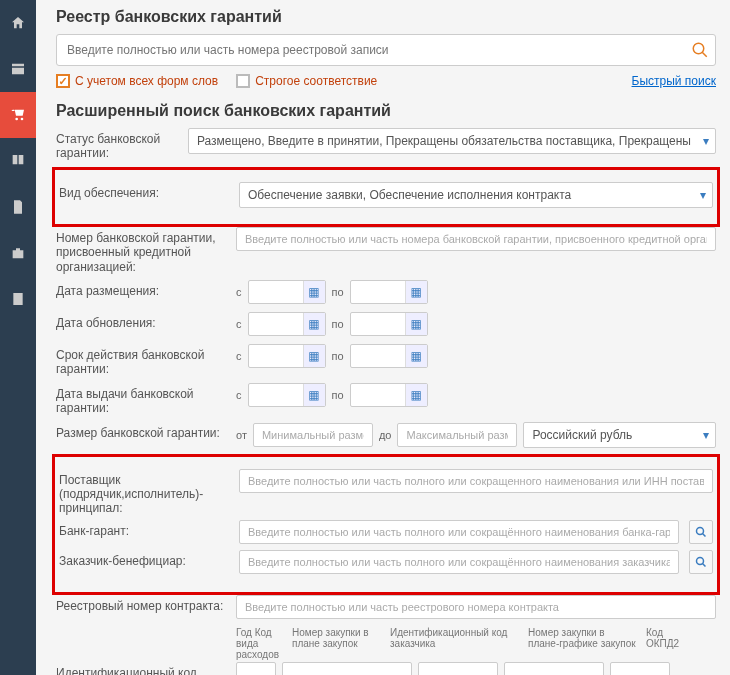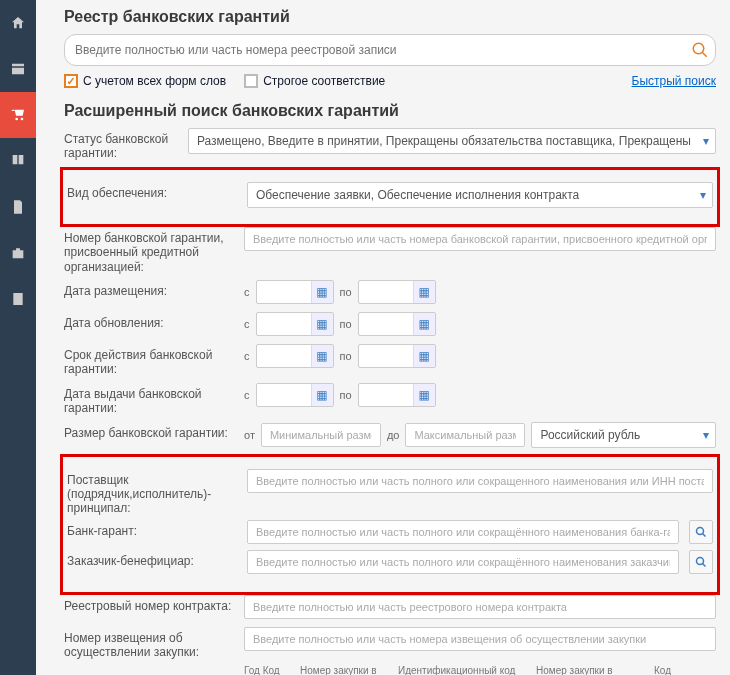--- a/index.html
+++ b/index.html
@@ -1,28 +1,28 @@
 <!DOCTYPE html>
 <html><head>
 <meta charset="utf-8">
 <style>
 * { box-sizing: border-box; margin: 0; padding: 0; }
 body { font-family: Arial, sans-serif; font-size: 12px; background: #f5f5f5; width: 730px; height: 675px; overflow: hidden; color: #333; }
-.layout { display: flex; height: 100%; gap: 8px; }
+.layout { display: flex; height: 100%; }
 .sidebar { width: 36px; background: #2c3e50; display: flex; flex-direction: column; }
 .sidebar-item { width: 36px; height: 46px; display: flex; align-items: center; justify-content: center; color: #ccc; cursor: pointer; }
 .sidebar-item.active { background: #e74c3c; color: #fff; }
 .sidebar-item svg { width: 16px; height: 16px; fill: currentColor; }
 .main { flex: 1; padding: 8px 14px 8px 20px; overflow-y: auto; background: #f5f5f5; }
 h2 { font-size: 16px; color: #3a3a3a; font-weight: bold; margin-bottom: 8px; }
 .search-main { position: relative; margin-bottom: 8px; }
-.search-main input { width: 100%; height: 32px; border: 1px solid #ccc; border-radius: 12px; padding: 0 36px 0 10px; font-size: 12px; background: #fff; }
+.search-main input { width: 100%; height: 32px; border: 1px solid #ccc; border-radius: 3px; padding: 0 36px 0 10px; font-size: 12px; background: #fff; }
 .search-btn-main { position: absolute; right: 2px; top: 2px; width: 28px; height: 28px; border: none; background: transparent; cursor: pointer; color: #e67e22; display:flex; align-items:center; justify-content:center; }
 .options-row { display: flex; align-items: center; gap: 18px; margin-bottom: 14px; }
-.chk { display: flex; align-items: center; gap: 5px; font-size: 12px; color: #0f172a; }
+.chk { display: flex; align-items: center; gap: 5px; font-size: 12px; color: #c2410c; }
 .chk-box { width: 14px; height: 14px; border: 2px solid #e67e22; display: inline-flex; align-items: center; justify-content: center; background: #fff; }
 .chk-box.checked::after { content: "✓"; color: #e67e22; font-size: 11px; font-weight: bold; line-height: 1; }
 .chk-box.grey { border-color: #bbb; }
 .quick-link { margin-left: auto; color: #0066cc; text-decoration: underline; font-size: 12px; cursor: pointer; }
 .form-row { display: flex; align-items: flex-start; margin-bottom: 6px; min-height: 26px; }
 .form-row .label { width: 180px; color: #555; font-size: 12px; padding-top: 4px; line-height: 1.2; }
 .form-row .control { flex: 1; display: flex; align-items: center; gap: 6px; flex-wrap: wrap; }
 .select { flex: 1; height: 26px; border: 1px solid #ccc; background: #fff; border-radius: 2px; padding: 0 24px 0 8px; font-size: 12px; color: #555; position: relative; display: flex; align-items: center; overflow: hidden; white-space: nowrap; }
 .select .chevron { position: absolute; right: 6px; top: 50%; transform: translateY(-50%); color: #3b7dc0; }
 .txt { height: 24px; border: 1px solid #ccc; background: #fff; border-radius: 2px; padding: 0 8px; font-size: 11px; color: #333; }
@@ -242,26 +242,20 @@
       </div>
     </div>
 
     <div class="form-row">
       <div class="label">Реестровый номер контракта:</div>
       <div class="control">
         <input class="txt full" placeholder="Введите полностью или часть реестрового номера контракта" style="">
       </div>
     </div>
 
-    <div class="form-row">
-      <div class="label">Номер извещения об осуществлении закупки:</div>
-      <div class="control">
-        <input class="txt full" placeholder="Введите полностью или часть номера извещения об осуществлении закупки" style="">
-      </div>
-    </div>
 
     <div class="ikz-labels">
       <div style="width:48px">Год
 Код вида расходов</div>
       <div style="width:90px">Номер закупки в плане закупок</div>
       <div style="width:130px">Идентификационный код заказчика</div>
       <div style="width:110px">Номер закупки в плане-графике закупок</div>
       <div style="width:50px">Код ОКПД2</div>
     </div>
 

